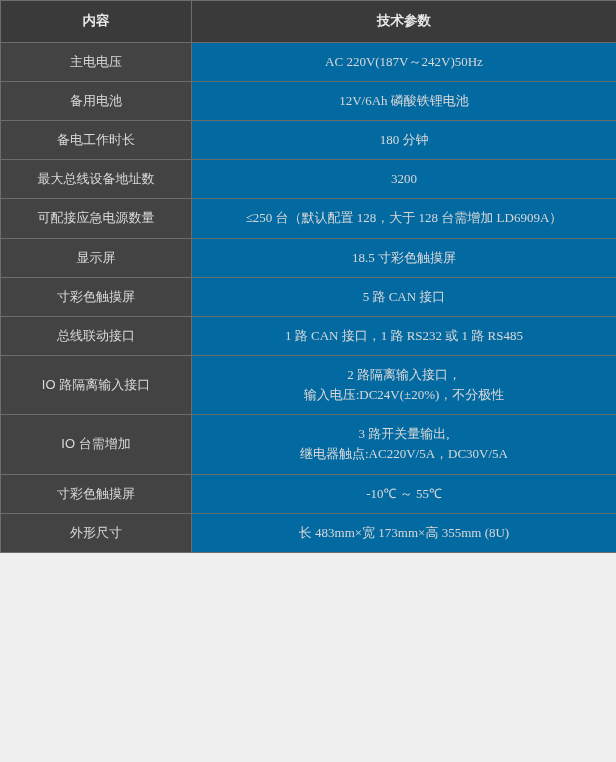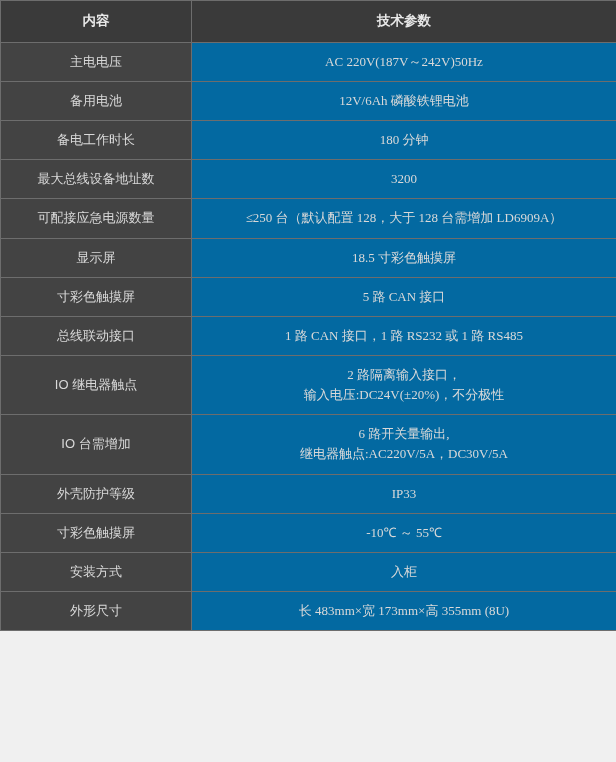--- a/index.html
+++ b/index.html
@@ -105,49 +105,37 @@
           <span class="line">5 路 CAN 接口</span>
         </td>
       </tr>
       <tr>
         <td class="item-cell">总线联动接口</td>
         <td class="value-cell">
           <span class="line">1 路 CAN 接口，1 路 RS232 或 1 路 RS485</span>
         </td>
       </tr>
       <tr>
-        <td class="item-cell">IO 继电器触点</td>
+        <td class="item-cell">IO 路隔离输入接口</td>
         <td class="value-cell">
           <span class="line">2 路隔离输入接口，</span>
           <span class="line">输入电压:DC24V(±20%)，不分极性</span>
         </td>
       </tr>
       <tr>
         <td class="item-cell">IO 台需增加</td>
         <td class="value-cell">
-          <span class="line">6 路开关量输出,</span>
+          <span class="line">3 路开关量输出,</span>
           <span class="line">继电器触点:AC220V/5A，DC30V/5A</span>
-        </td>
-      </tr>
-      <tr>
-        <td class="item-cell">外壳防护等级</td>
-        <td class="value-cell">
-          <span class="line">IP33</span>
         </td>
       </tr>
       <tr>
         <td class="item-cell">寸彩色触摸屏</td>
         <td class="value-cell">
           <span class="line">-10℃ ～ 55℃</span>
-        </td>
-      </tr>
-      <tr>
-        <td class="item-cell">安装方式</td>
-        <td class="value-cell">
-          <span class="line">入柜</span>
         </td>
       </tr>
       <tr>
         <td class="item-cell">外形尺寸</td>
         <td class="value-cell">
           <span class="line">长 483mm×宽 173mm×高 355mm (8U)</span>
         </td>
       </tr>
     </tbody>
 </table>

